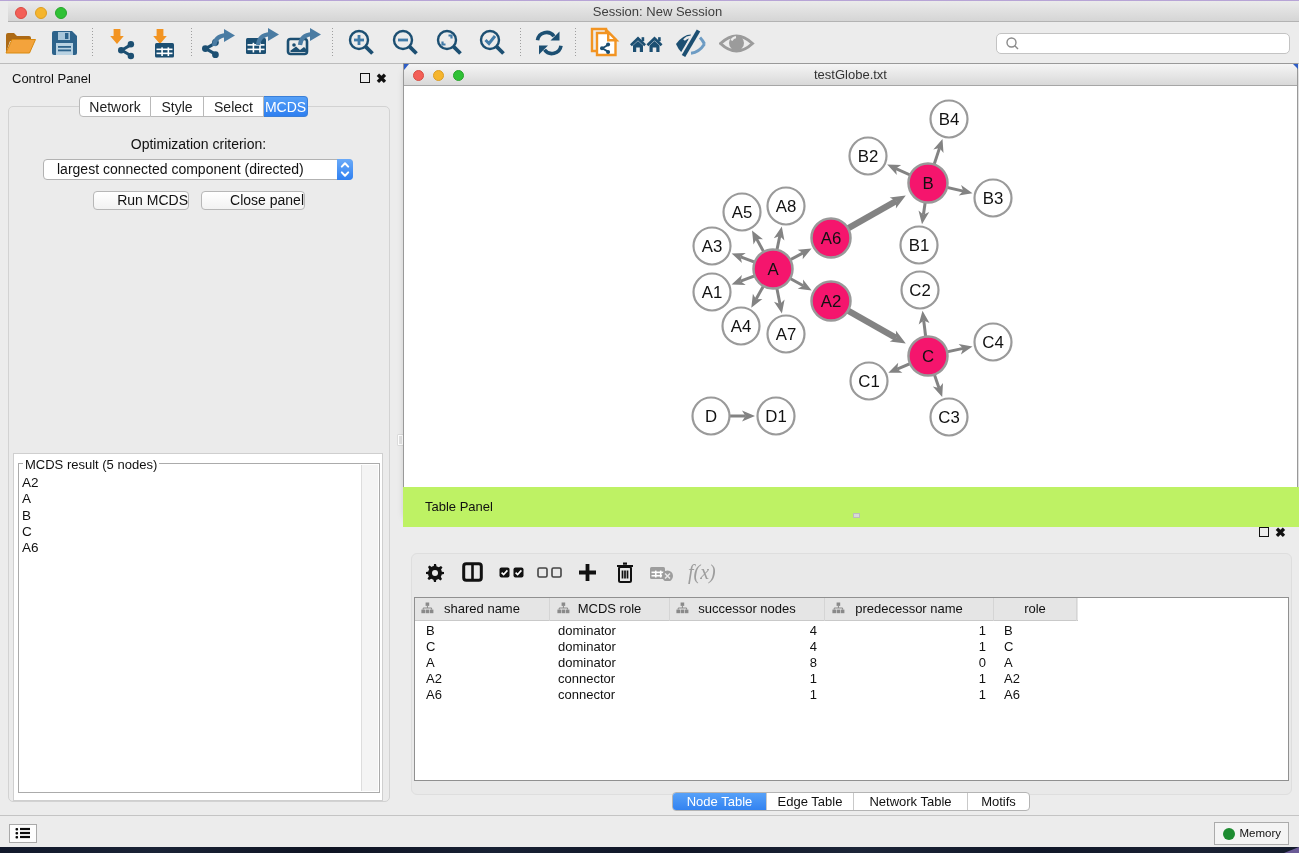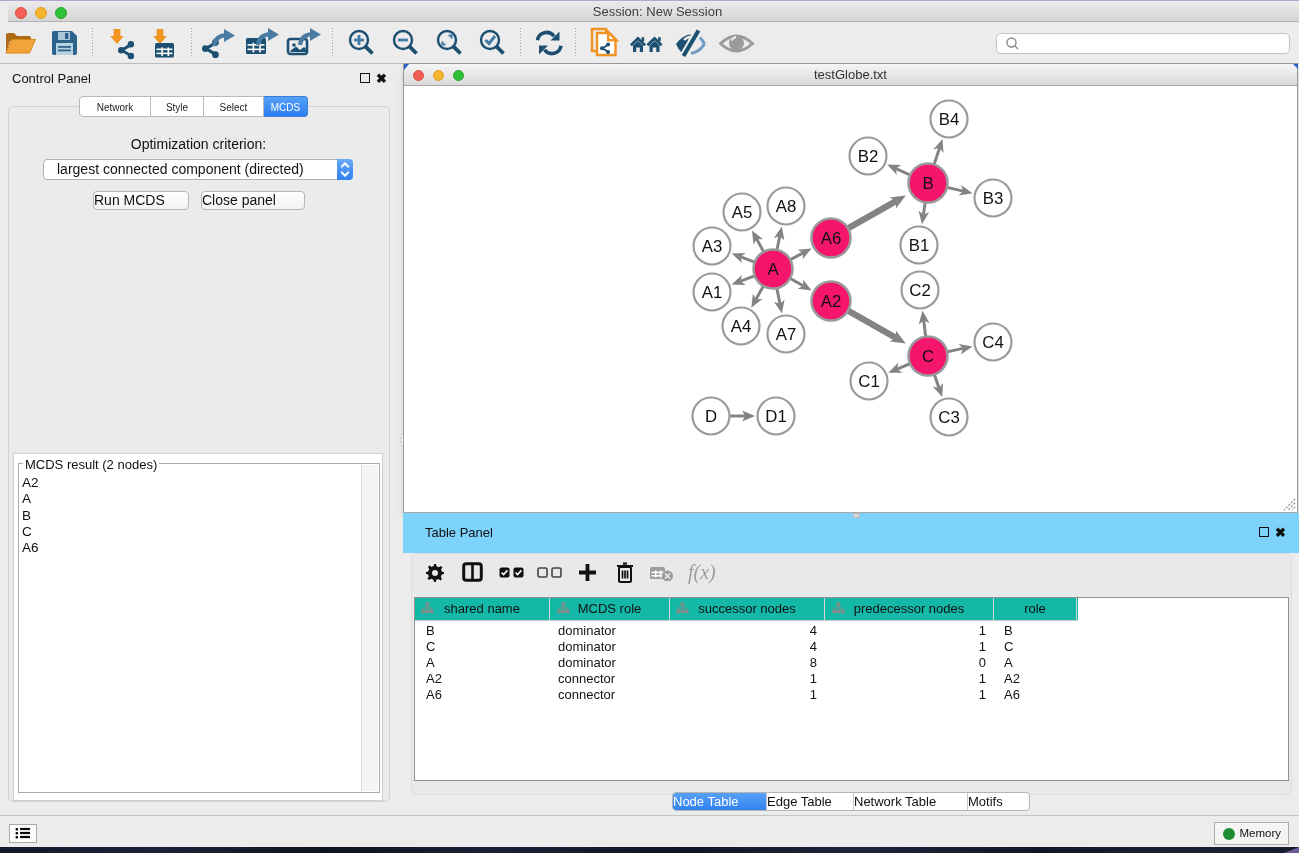--- a/index.html
+++ b/index.html
@@ -3,44 +3,44 @@
 *{margin:0;padding:0;box-sizing:border-box}
 html,body{width:1299px;height:853px;overflow:hidden;font-family:"Liberation Sans",sans-serif;background:#ececec}
 .abs{position:absolute}
 .vsep{position:absolute;top:5px;height:30px;width:1px;background:repeating-linear-gradient(to bottom,#9f9f9f 0 1px,rgba(0,0,0,0) 1px 3px)}
 #titlebar{position:absolute;left:8px;top:1px;width:100%;height:21px;background:linear-gradient(#ebebeb,#d5d5d5);border-bottom:1px solid #b3b3b3}
 .light{position:absolute;top:6px;width:12px;height:12px;border-radius:50%}
 #toolbar{position:absolute;left:0;top:23px;width:100%;height:41px;background:#ececec;border-bottom:1px solid #bcbcbc}
 #searchbox{position:absolute;left:996px;top:33px;width:294px;height:21px;background:#fff;border:1px solid #c3c3c3;border-radius:5px}
 .winbtn{position:absolute;width:10px;height:10px;border:1.6px solid #111}
 .xbtn{position:absolute;font-size:13px;font-weight:bold;color:#111}
-#cp-tabs{position:absolute;top:96px;left:79px;height:21px;display:flex;font-size:10px}
+#cp-tabs{position:absolute;top:96px;left:79px;height:21px;display:flex;font-size:14px}
 .cptab{height:21px;line-height:21px;text-align:center;background:#fff;border:1px solid #b9b9b9;border-left:none;color:#222}
 .cptab.first{border-left:1px solid #b9b9b9;border-radius:4px 0 0 4px}
 .cptab.sel{background:linear-gradient(#55a0f7,#2e7ff0);color:#fff;border-color:#3a7fd8;border-radius:0 4px 4px 0}
 #cp-panel{position:absolute;left:8px;top:106px;width:382px;height:696px;background:#ebebeb;border:1px solid #d2d2d2;border-radius:5px}
 #combo{position:absolute;left:43px;top:159px;width:310px;height:21px;background:#fff;border:1px solid #b2b2b2;border-radius:4px;font-size:14px;line-height:19px;color:#111;padding-left:13px}
 #combo .cap{position:absolute;right:-1px;top:-1px;width:16px;height:21px;background:linear-gradient(#6aaaf8,#2f80f1);border-radius:0 4px 4px 0}
-.pbtn{position:absolute;height:19px;background:linear-gradient(#ffffff,#f2f2f2);border:1px solid #b7b7b7;border-radius:4px;font-size:14px;text-align:left;line-height:17px;color:#111}
+.pbtn{position:absolute;height:19px;background:linear-gradient(#ffffff,#f2f2f2);border:1px solid #b7b7b7;border-radius:4px;font-size:14px;text-align:right;line-height:17px;color:#111}
 #resultbox{position:absolute;left:13px;top:453px;width:370px;height:348px;background:#fff;border:1px solid #cfcfcf}
 #fieldset{position:absolute;left:4px;top:9px;width:362px;height:330px;border:1px solid #ababab}
 #fieldset legend{position:absolute;left:4px;top:-7px;background:#fff;padding:0 2px;font-size:13px;color:#111}
 #mcdslist{position:absolute;left:1px;top:1px;right:18px;bottom:1px;font-size:13.5px;color:#111;padding:10px 0 0 2px;line-height:16.3px}
 #mcdsscroll{position:absolute;top:1px;right:1px;width:17px;bottom:1px;background:#f4f4f4;border-left:1px solid #ddd}
 #statusbar{position:absolute;left:0;top:815px;width:100%;height:32px;background:#ececec;border-top:1px solid #c4c4c4}
 #netwin{position:absolute;left:403px;top:63px;width:895px;height:451px;background:#fff;border:1px solid #999;border-bottom:2px solid #a8a8a8;box-shadow:0 6px 8px -3px rgba(0,0,0,0.28)}
 #nettitle{position:absolute;left:0;top:0;width:100%;height:22px;background:linear-gradient(#f5f5f5,#d9d9d9);border-bottom:1px solid #a6a6a6}
-#tp-head{position:absolute;left:403px;top:513px;width:896px;height:40px;background:#7dd3fc}
+#tp-head{position:absolute;left:403px;top:487px;width:896px;height:40px;background:#bef264}
 #tp-panel{position:absolute;left:411px;top:553px;width:881px;height:242px;background:#e9e9e9;border:1px solid #dedede;border-radius:6px}
 #tp-table{position:absolute;left:414px;top:597px;width:875px;height:184px;background:#fff;border:1px solid #909090}
-#tp-header{position:absolute;left:0;top:0;width:663px;height:23px;background:#14b8a6;border-bottom:1px solid #c9c9c9;font-size:13px;color:#111}
+#tp-header{position:absolute;left:0;top:0;width:663px;height:23px;background:#e5e5e5;border-bottom:1px solid #c9c9c9;font-size:13px;color:#111}
 .th{position:absolute;top:0;height:23px;line-height:22px;text-align:center;border-right:1px solid #d5d5d5}
 .row{position:absolute;font-size:13px;color:#111;height:16px;line-height:16px}
 #bottomtabs{position:absolute;left:672px;top:792px;height:19px;display:flex;font-size:13px;border:1px solid #b4b4b4;border-radius:4px;overflow:hidden;background:#fff}
-.btab{height:19px;line-height:18px;color:#111;border-left:1px solid #c9c9c9}
+.btab{height:19px;line-height:18px;text-align:center;color:#111;border-left:1px solid #c9c9c9}
 .btab.first{border-left:none}
 .btab.sel{background:linear-gradient(#57a1f8,#2e7ff0);color:#fff}
 #memory{position:absolute;left:1214px;top:822px;width:75px;height:23px;background:#f4f4f4;border:1px solid #ababab;font-size:11.5px;line-height:21px;color:#111;text-align:right;padding-right:7px}
 #wallpaper{position:absolute;left:0;top:847px;width:100%;height:6px;background:linear-gradient(90deg,#11182a 0,#1a2336 12%,#0e1322 25%,#182134 38%,#0f1526 52%,#1c2538 66%,#101728 80%,#1a2133 92%,#131b2c 100%)}
 </style></head><body>
 <div style="position:absolute;left:0;top:0;width:100%;height:1px;background:#b7a4d6"></div>
 <div id="titlebar">
   <div class="light" style="left:7px;background:#f35f57;border:0.5px solid #d94c42"></div>
   <div class="light" style="left:27px;background:#f5b52d;border:0.5px solid #dd9e22"></div>
   <div class="light" style="left:47px;background:#2fc135;border:0.5px solid #27a52c"></div>
@@ -207,21 +207,21 @@
 <svg width="16" height="21" viewBox="0 0 16 21">
         <g fill="none" stroke="#fff" stroke-width="2" stroke-linecap="round" stroke-linejoin="round">
           <path d="M4.8 7.6 L8 4.2 L11.2 7.6"></path>
           <path d="M4.8 13.4 L8 16.8 L11.2 13.4"></path>
         </g>
       </svg></div></div>
 <div class="pbtn" style="left:93px;top:191px;width:96px">Run MCDS</div>
 <div class="pbtn" style="left:201px;top:191px;width:104px">Close panel</div>
 <div id="resultbox">
   <div id="fieldset">
-      <legend>MCDS result (2 nodes)</legend>
+      <legend>MCDS result (5 nodes)</legend>
     <div id="mcdslist">A2<br>A<br>B<br>C<br>A6</div>
     <div id="mcdsscroll"></div>
   </div>
 </div>
 
 <div id="statusbar"></div>
 <div class="abs" style="left:9px;top:824px;width:28px;height:19px;background:#fdfdfd;border:1.5px solid #a9a9a9">
 <svg width="25" height="16">
       <g stroke="#0a0a0a" stroke-width="2.2">
         <line x1="10" y1="4" x2="20" y2="4"></line>
@@ -393,21 +393,21 @@
     <rect x="9.9" y="5.6" width="1.6" height="6.9" fill="#fff"></rect>
     <circle cx="17.5" cy="11" r="5.5" fill="#9d9d9d"></circle>
     <path d="M15 8.5 L20 13.5 M20 8.5 L15 13.5" stroke="#e9e9e9" stroke-width="1.5"></path>
   </svg>
 <div class="abs" style="left:688px;top:561px;font-size:20px;color:#9d9d9d;font-family:Liberation Serif, serif;font-style:italic">f(x)</div>
 <div id="tp-table">
   <div id="tp-header">
     <div class="th" style="left:0;width:135px">shared name</div>
     <div class="th" style="left:135px;width:120px">MCDS role</div>
     <div class="th" style="left:255px;width:155px">successor nodes</div>
-    <div class="th" style="left:410px;width:169px">predecessor nodes</div>
+    <div class="th" style="left:410px;width:169px">predecessor name</div>
     <div class="th" style="left:579px;width:83px">role</div>
   </div>
   <div class="row" style="left:11px;top:25px">B</div>
     <div class="row" style="left:143px;top:25px">dominator</div>
     <div class="row" style="left:255px;top:25px;width:147px;text-align:right">4</div>
     <div class="row" style="left:410px;top:25px;width:161px;text-align:right">1</div>
     <div class="row" style="left:589px;top:25px">B</div>
     <div class="row" style="left:11px;top:41px">C</div>
     <div class="row" style="left:143px;top:41px">dominator</div>
     <div class="row" style="left:255px;top:41px;width:147px;text-align:right">4</div>

